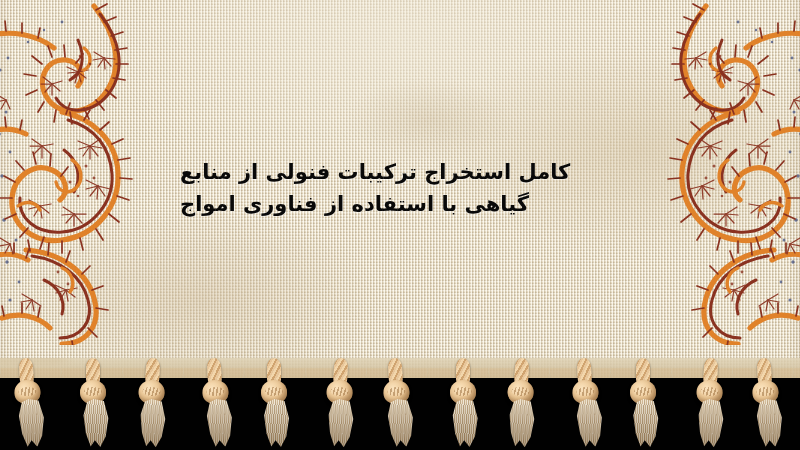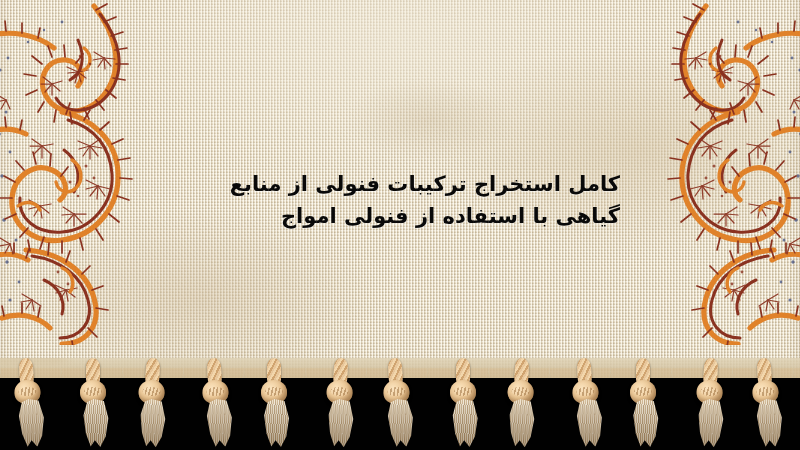--- a/index.html
+++ b/index.html
@@ -61,22 +61,22 @@
 
   
   .ornament { position:absolute; top:0; width:330px; height:345px; pointer-events:none; }
   .ornament.left  { left:-34px; }
   .ornament.right { right:-34px; transform:scaleX(-1); }
   .ornament svg { width:100%; height:100%; display:block; }
 
   
   .title-block {
     position:absolute;
-    left:180px; top:168px; width:440px;
-    text-align:right;
+    left:180px; top:156px; width:440px;
+    text-align:left;
     direction:rtl;
     color:#090909;
     font-weight:700;
     font-size:21px;
     line-height:32px;
     letter-spacing:0px;
     text-shadow:0 1px 0 rgba(255,255,255,.35);
   }
   .title-line { display:block; white-space:nowrap; }
 
@@ -639,21 +639,21 @@
         <circle cx="92" cy="272" r="1.4"></circle>
           <circle cx="102" cy="284" r="1.4"></circle>
         <circle cx="114" cy="56" r="1.3"></circle>
           <circle cx="124" cy="64" r="1.3"></circle>
       </g>
     </svg>
   </div>
 
   <div class="title-block">
     <span class="title-line">کامل استخراج ترکیبات فنولی از منابع</span>
-    <span class="title-line">گیاهی با استفاده از فنولی امواج</span>
+    <span class="title-line">گیاهی با استفاده از فناوری امواج</span>
   </div>
 
   <div class="fringe-zone">
       <div class="tassel" style="left: 4.76923px; transform: rotate(-3deg);">
         <div class="knot-cord"></div>
         <div class="knot-ball"></div>
         <div class="brush"></div>
       </div>
       <div class="tassel" style="left: 70.3077px; transform: rotate(0deg);">
         <div class="knot-cord"></div>

